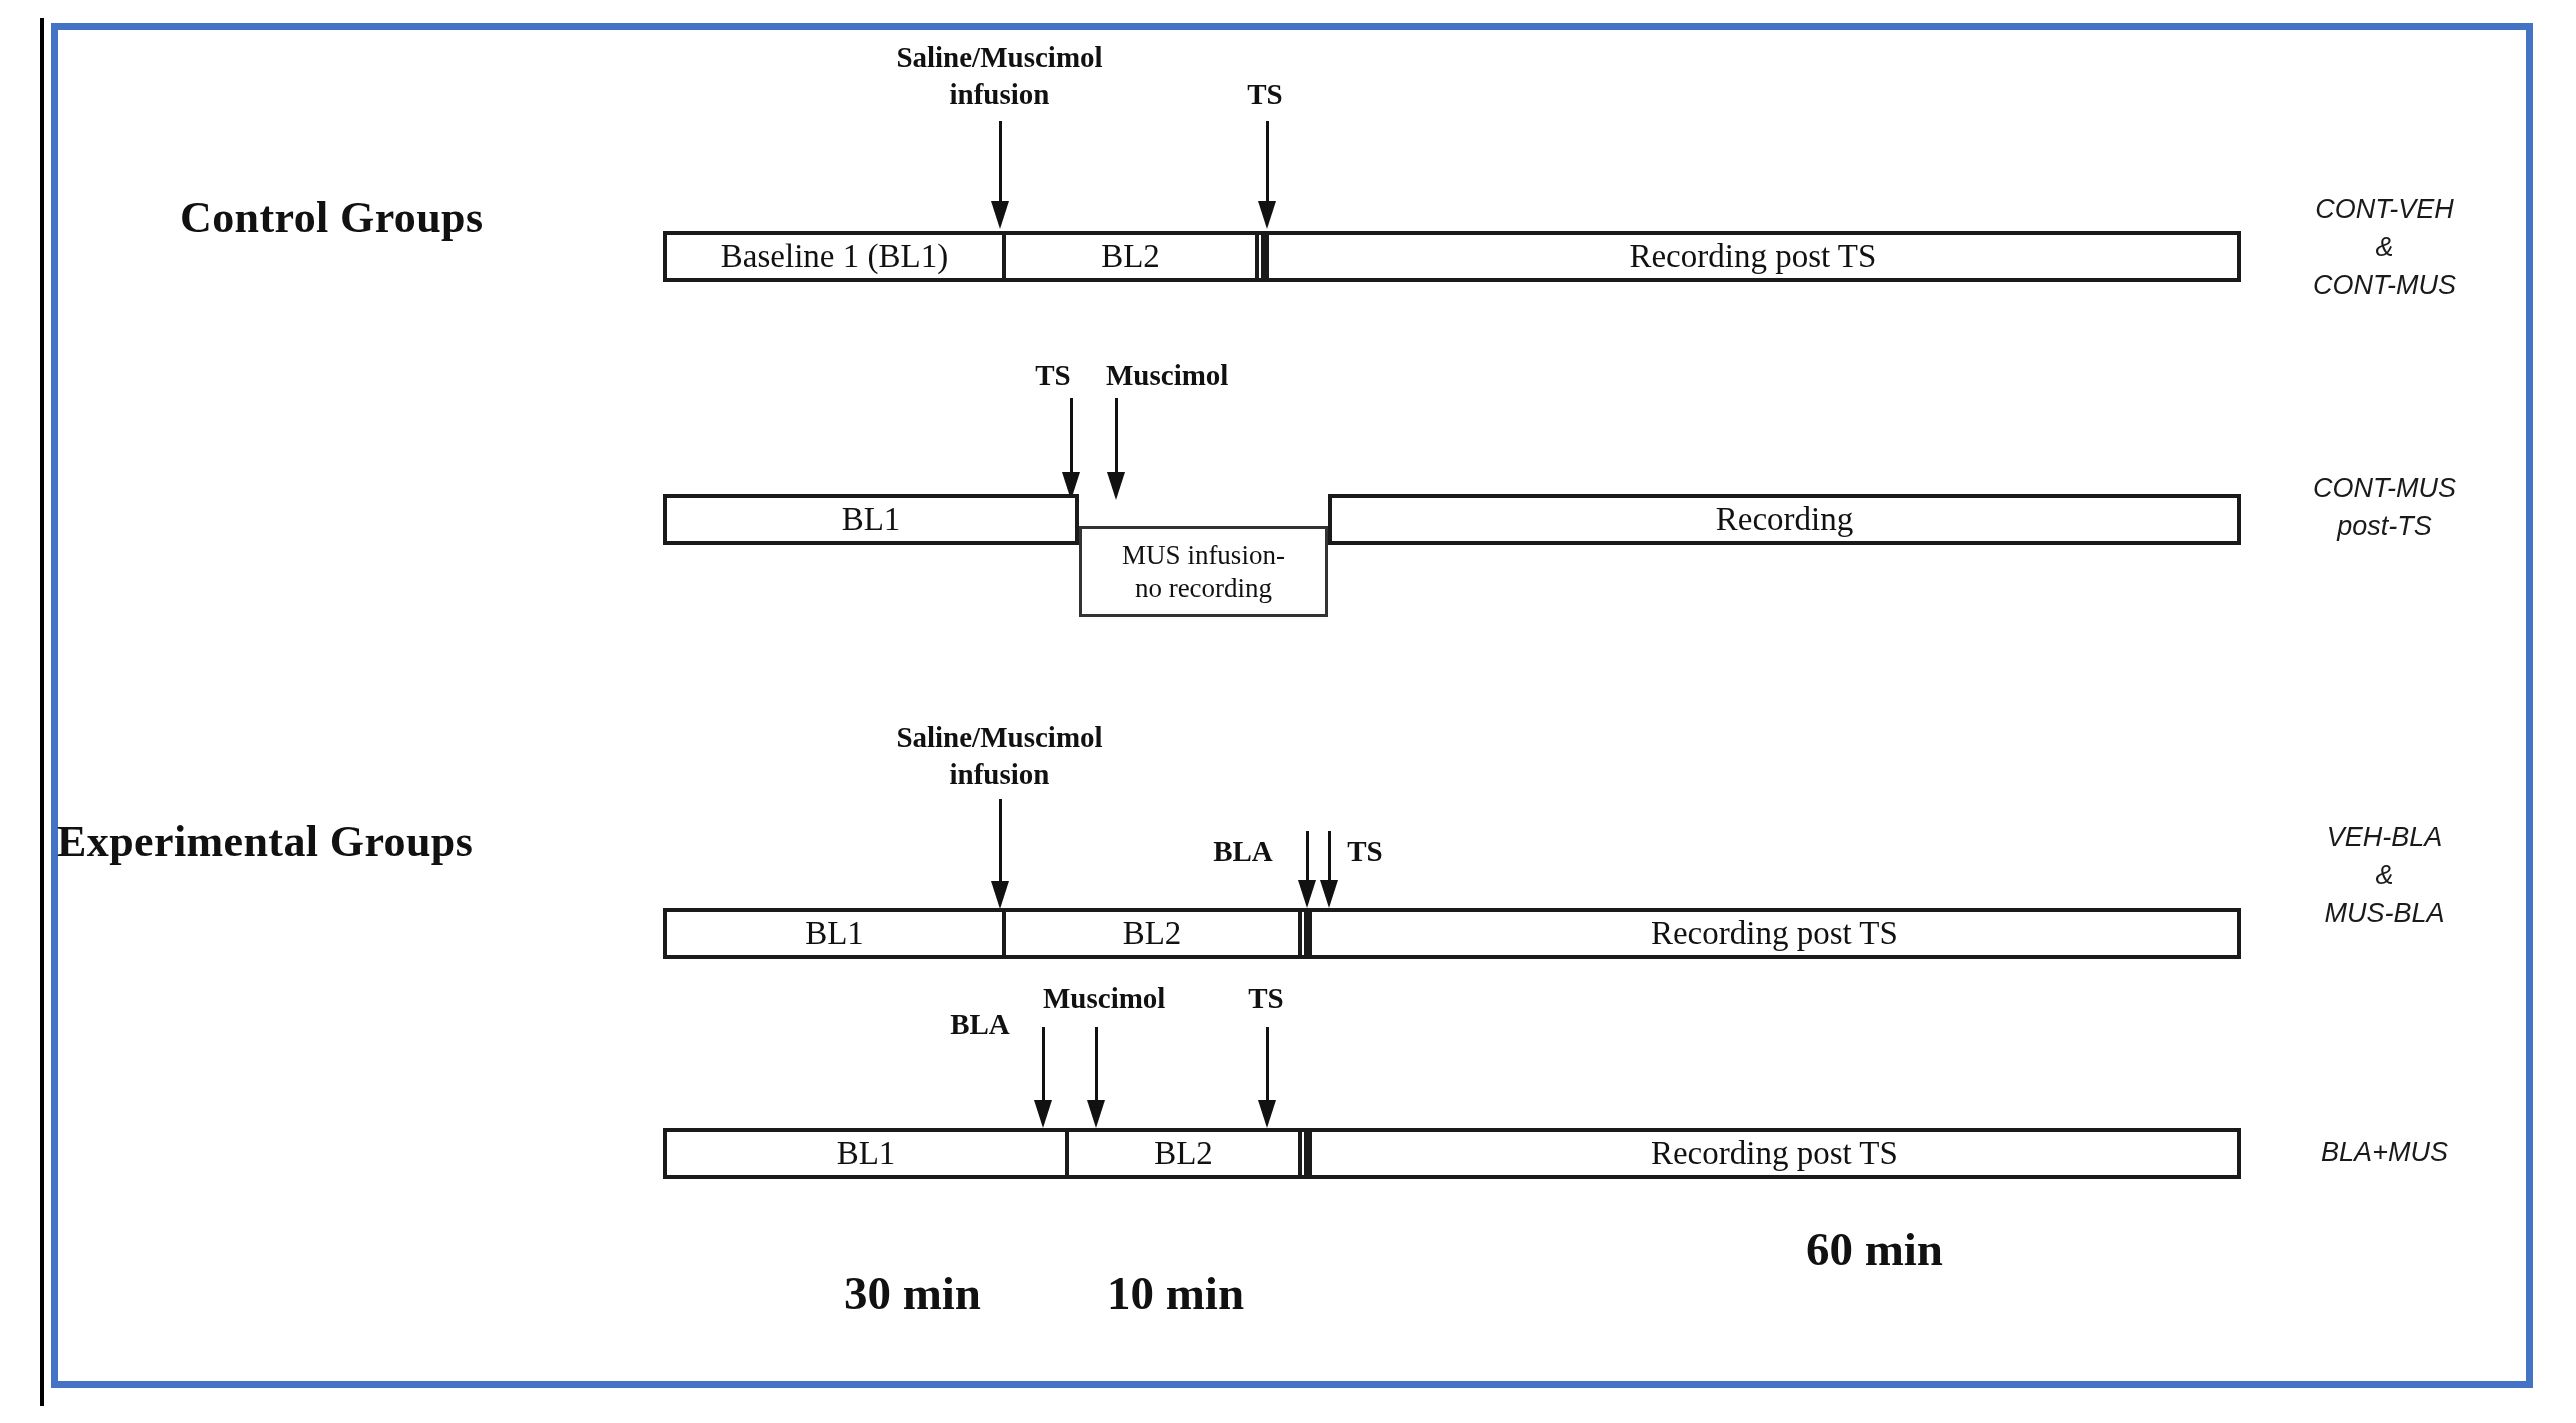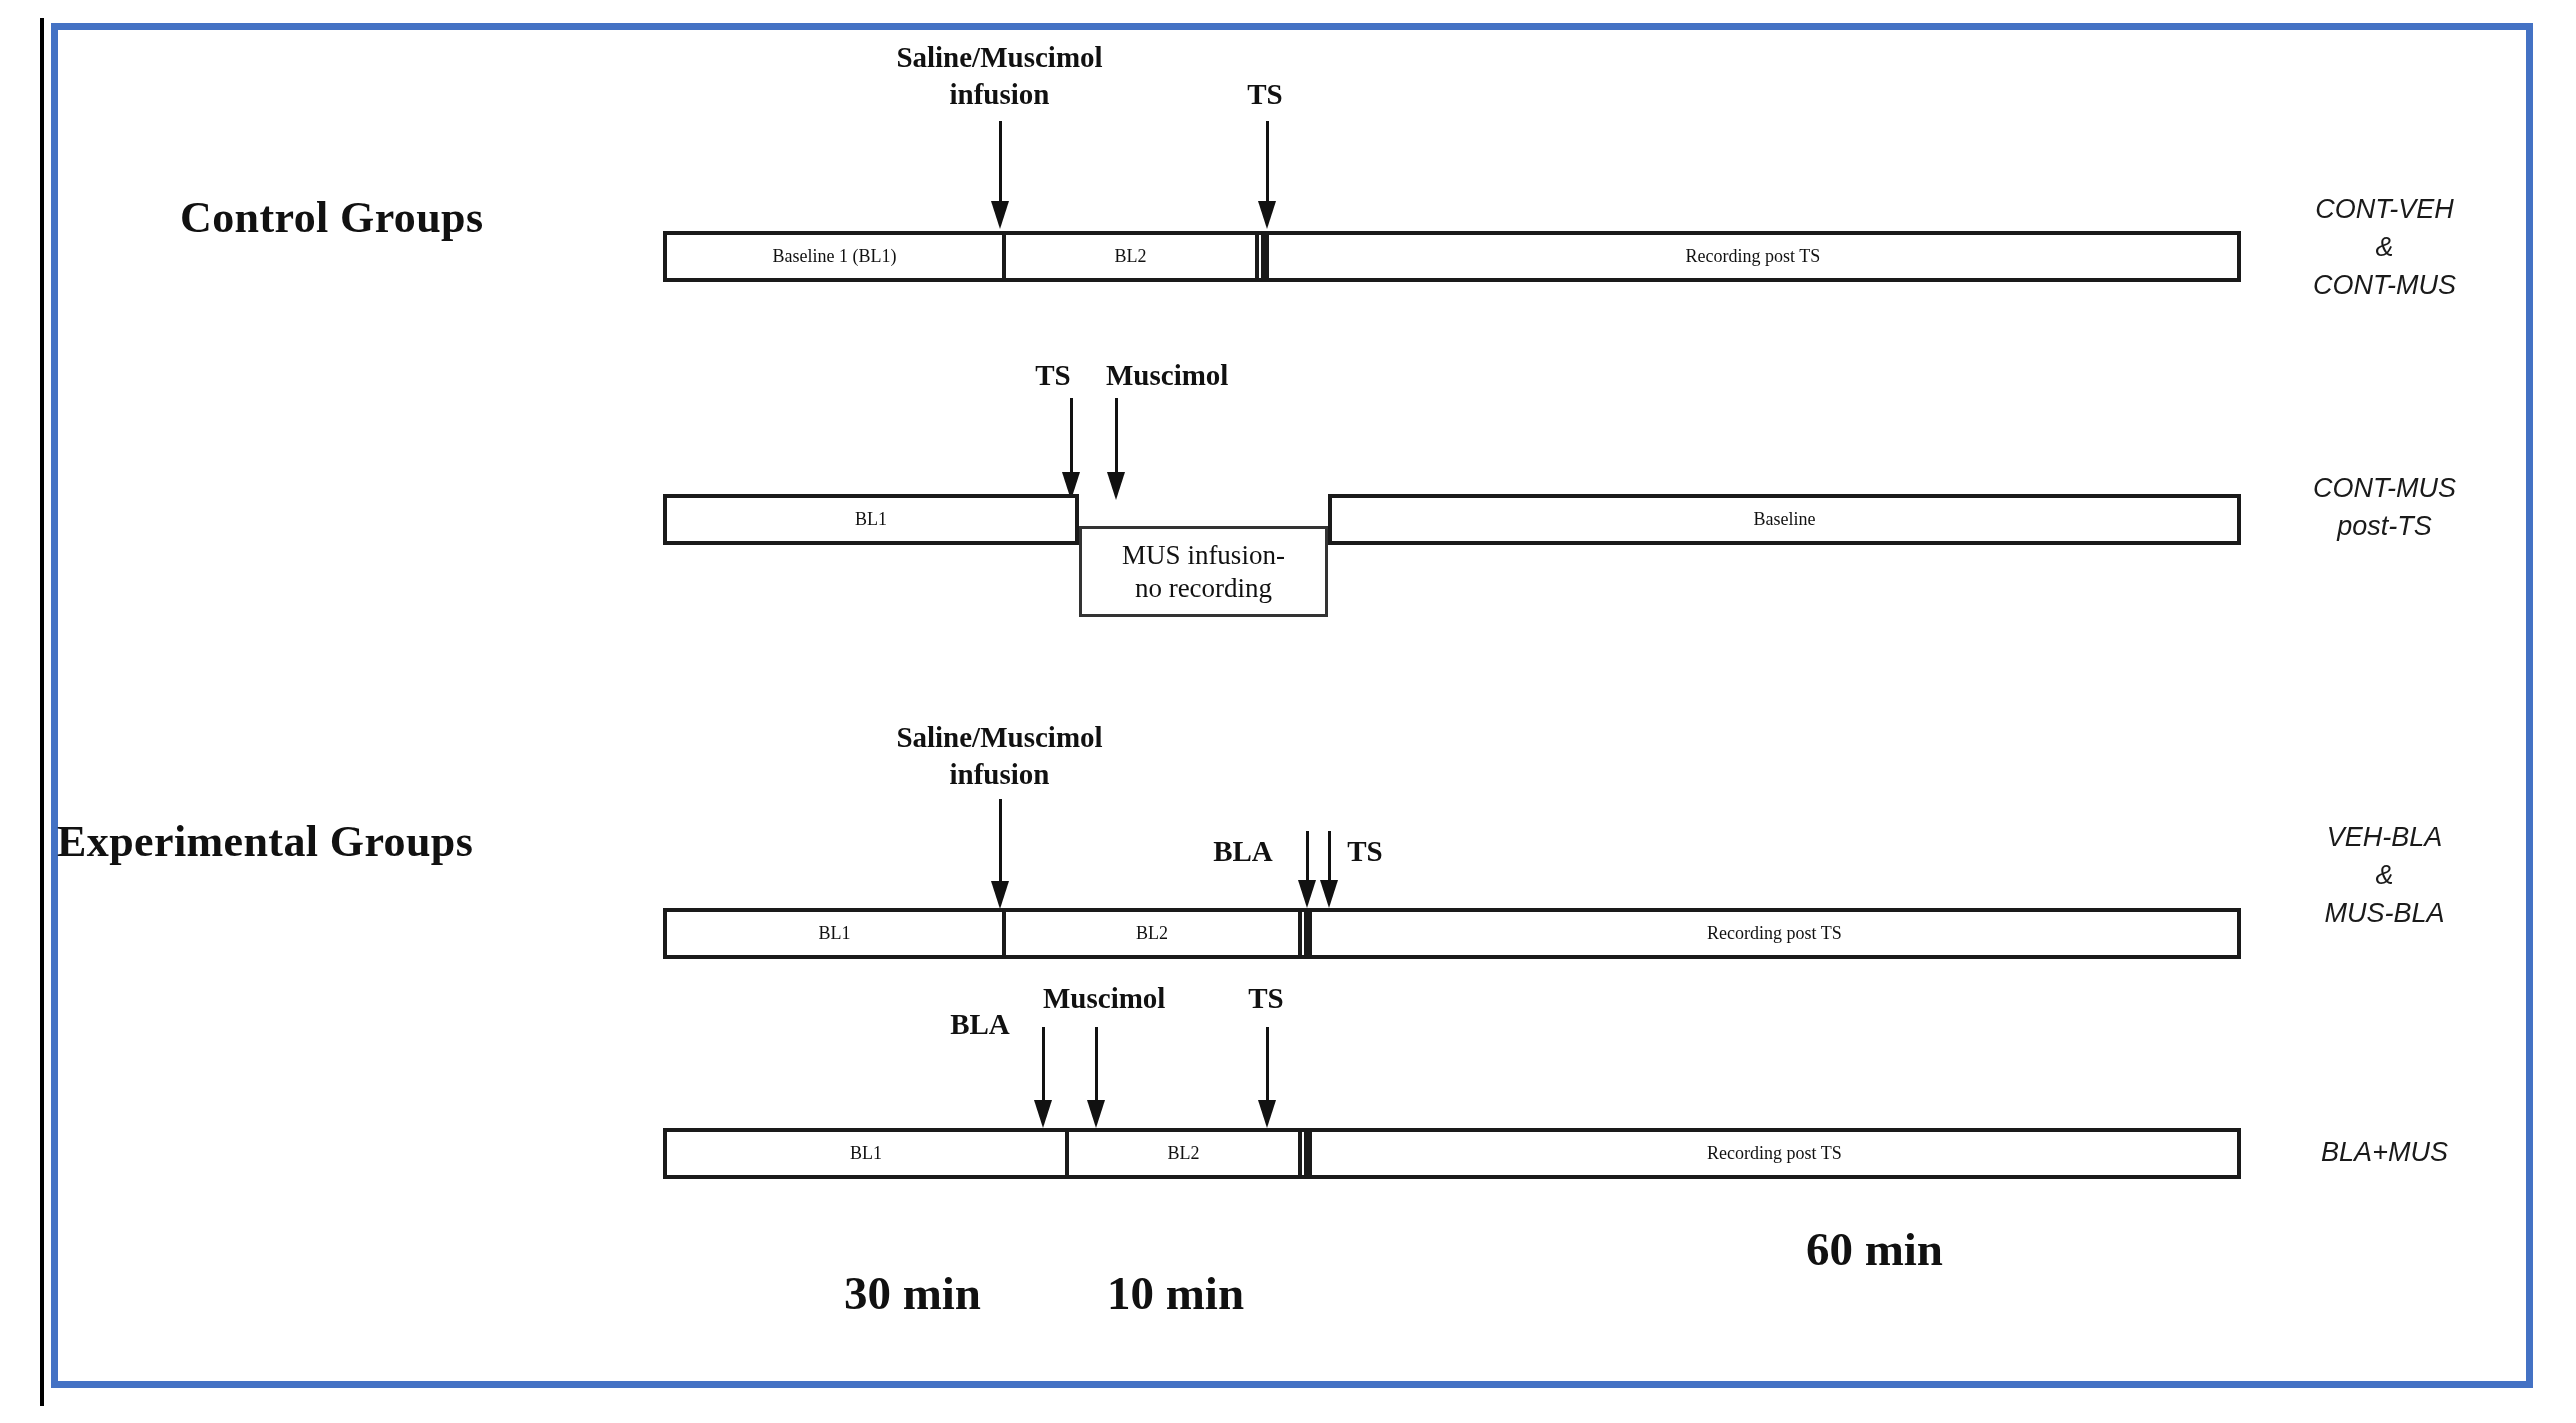--- a/index.html
+++ b/index.html
@@ -69,21 +69,21 @@
     display: flex;
     align-items: stretch;
   }
   .seg {
     position: relative;
     box-sizing: border-box;
     display: flex;
     align-items: center;
     justify-content: center;
     font-family: "Liberation Serif", serif;
-    font-size: 18px;
+    font-size: 33px;
     color: #111111;
     white-space: nowrap;
     overflow: visible;
   }
   .seg + .seg {
     border-left: 4.1px solid #1a1a1a;
   }
   .seg.thin-gap {
     border-left: 4.1px solid #1a1a1a;
     border-right: 4.1px solid #1a1a1a;
@@ -208,21 +208,21 @@
   </div>
 
   <div class="tallbox" style="left:1079px; top:490px; width:249px; height:91px;margin-top:36px;">
     <div>
       <div>MUS infusion-</div>
       <div>no recording</div>
     </div>
   </div>
 
   <div class="bar" style="left:1328px; top:494px; width:913px; height:51px;">
-    <div class="seg" style="flex:1 1 auto;">Baseline</div>
+    <div class="seg" style="flex:1 1 auto;">Recording</div>
   </div>
 
   <div class="group-label" style="left:2266px; top:469px; width:237px;">
     <div>CONT-MUS</div>
     <div>post-TS</div>
   </div>
 
   <div class="section-title" style="left:57px; top:816px;">Experimental Groups</div>
 
   <div class="caption" style="left:865px; top:719px; width:269px;">

